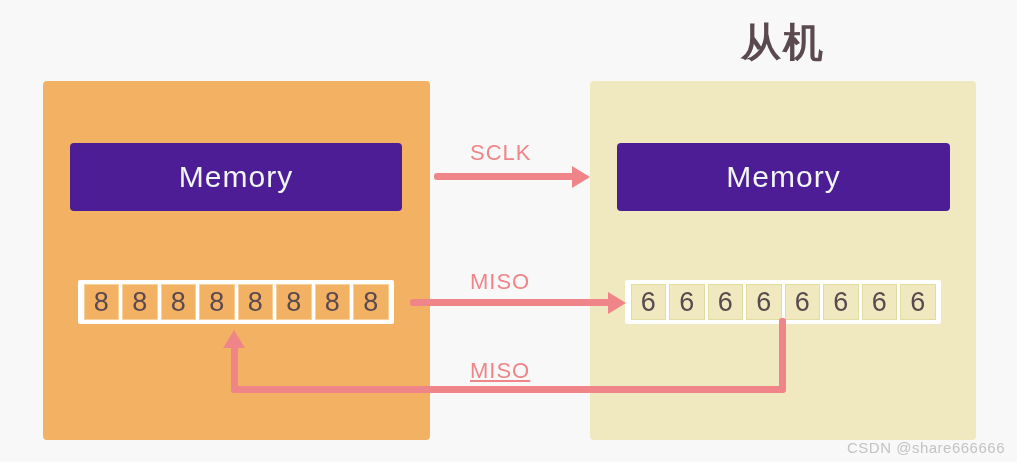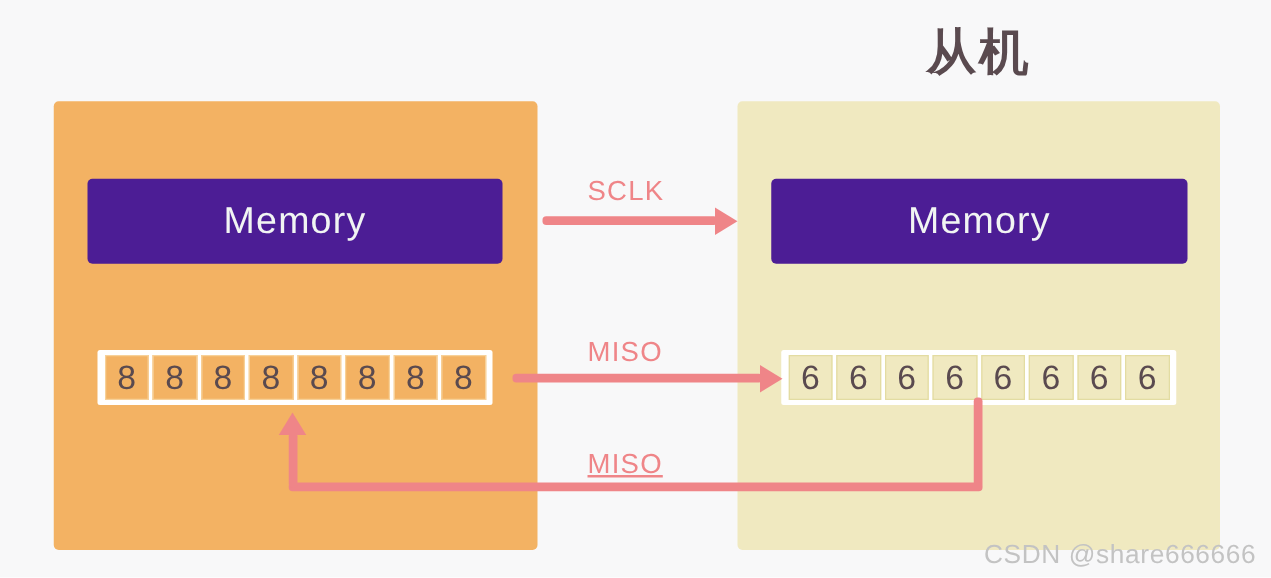--- a/index.html
+++ b/index.html
@@ -140,21 +140,21 @@
   #arrowhead-sclk { left: 572px; top: 166px; }
   #arrowhead-mosi { left: 608px; top: 292px; }
   #arrowhead-miso { left: 223px; top: 330px; }
 
   
   #watermark {
     position: absolute;
     right: 12px;
     bottom: 6px;
     color: #c3c3c3;
-    font-size: 21px;
+    font-size: 15px;
     letter-spacing: 0.5px;
     white-space: nowrap;
     margin-top: 44px;
   }
 </style>
 </head>
 <body>
 
 <div id="canvas">
 

